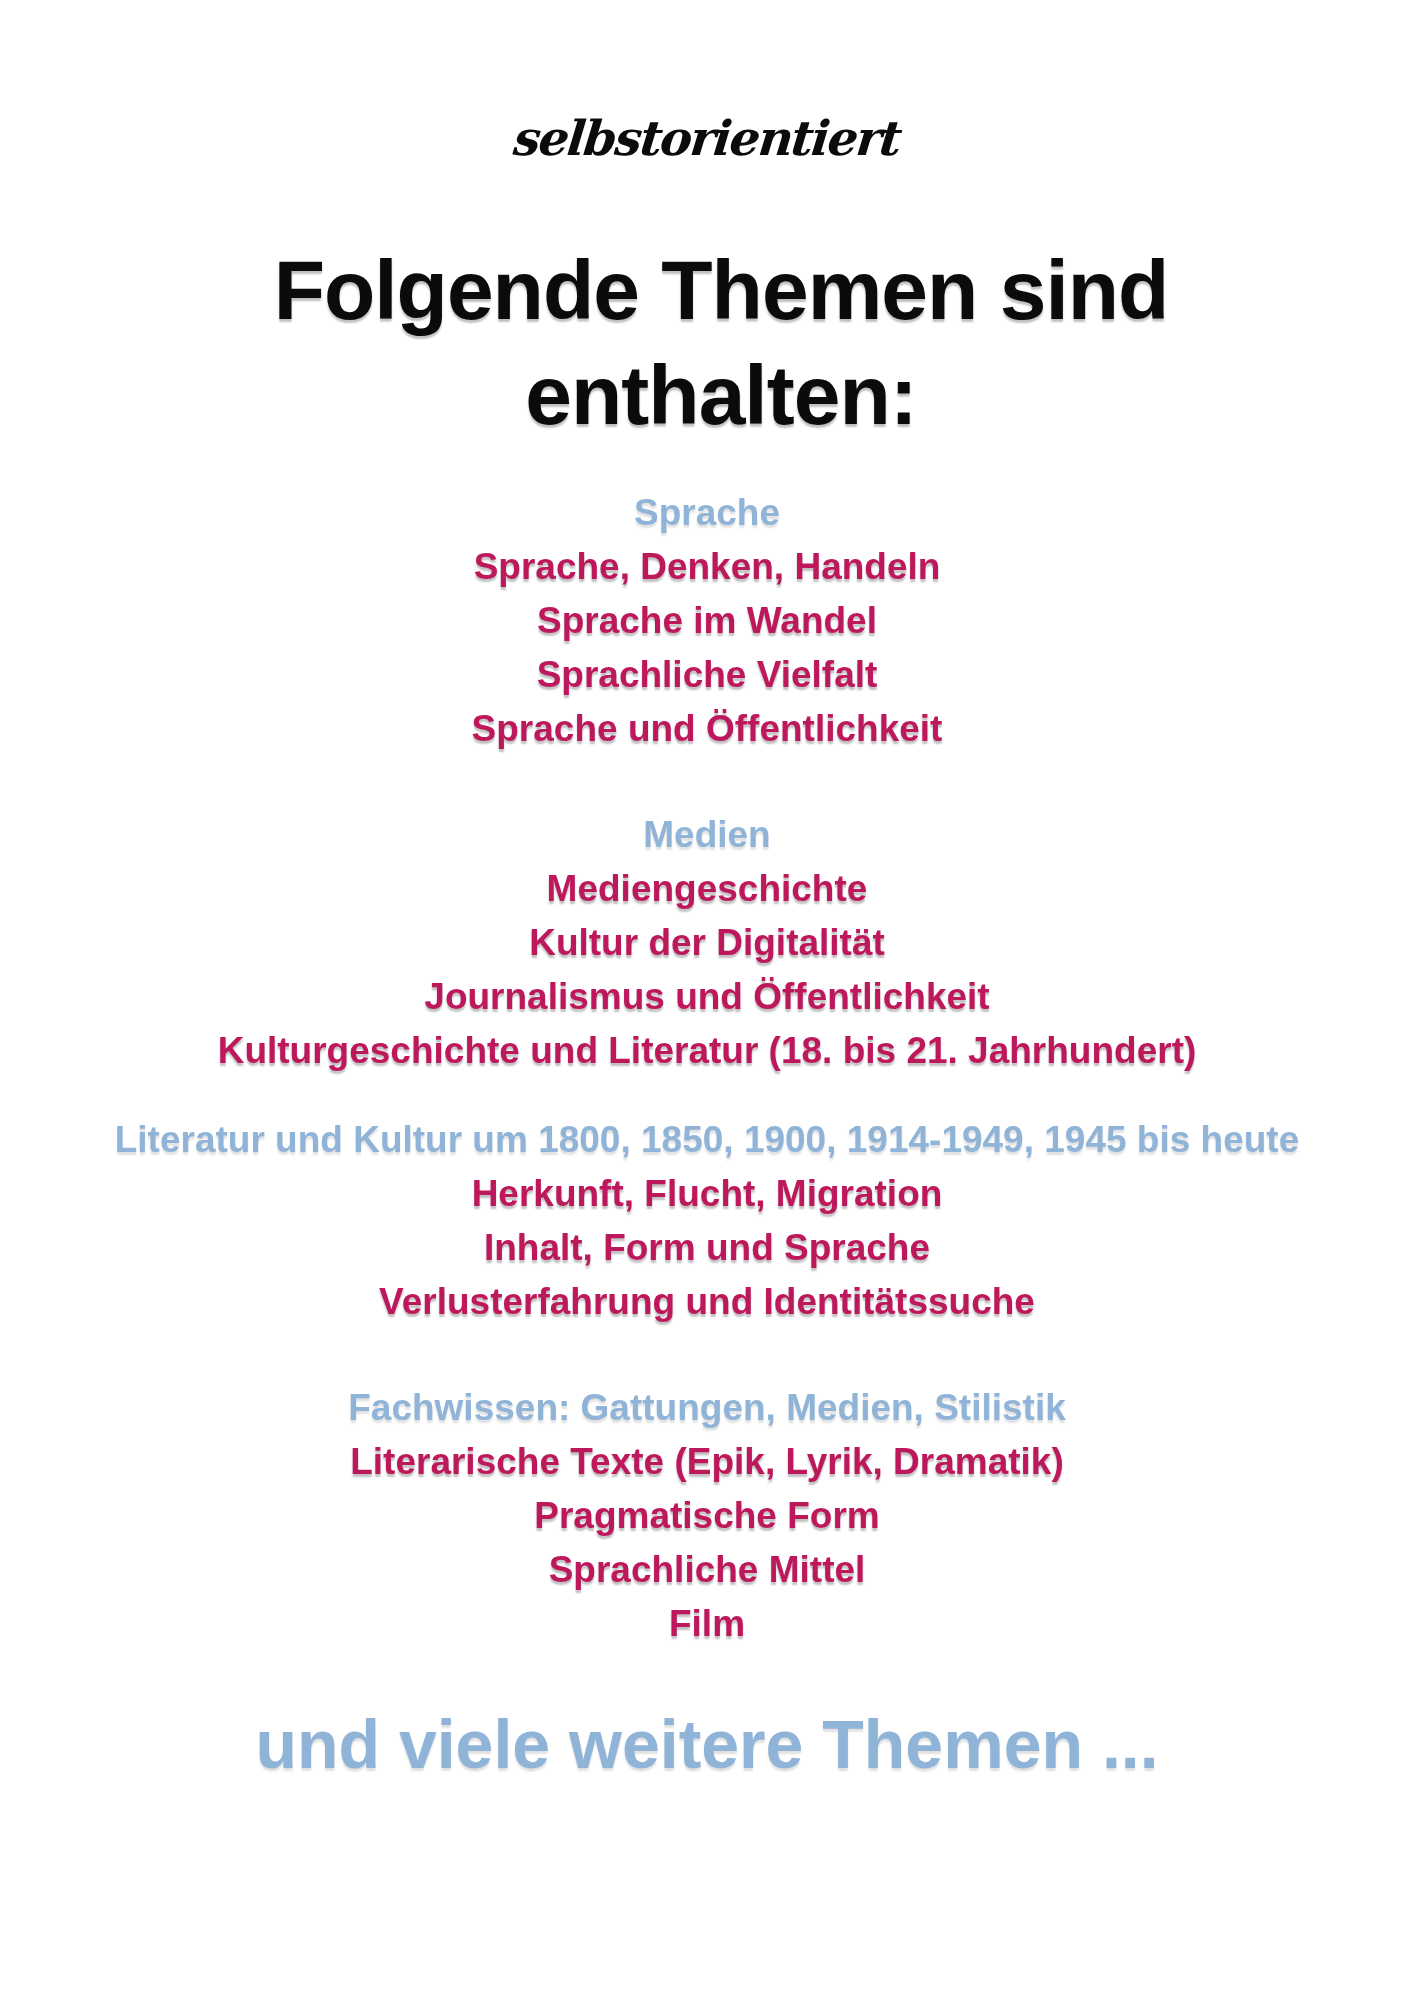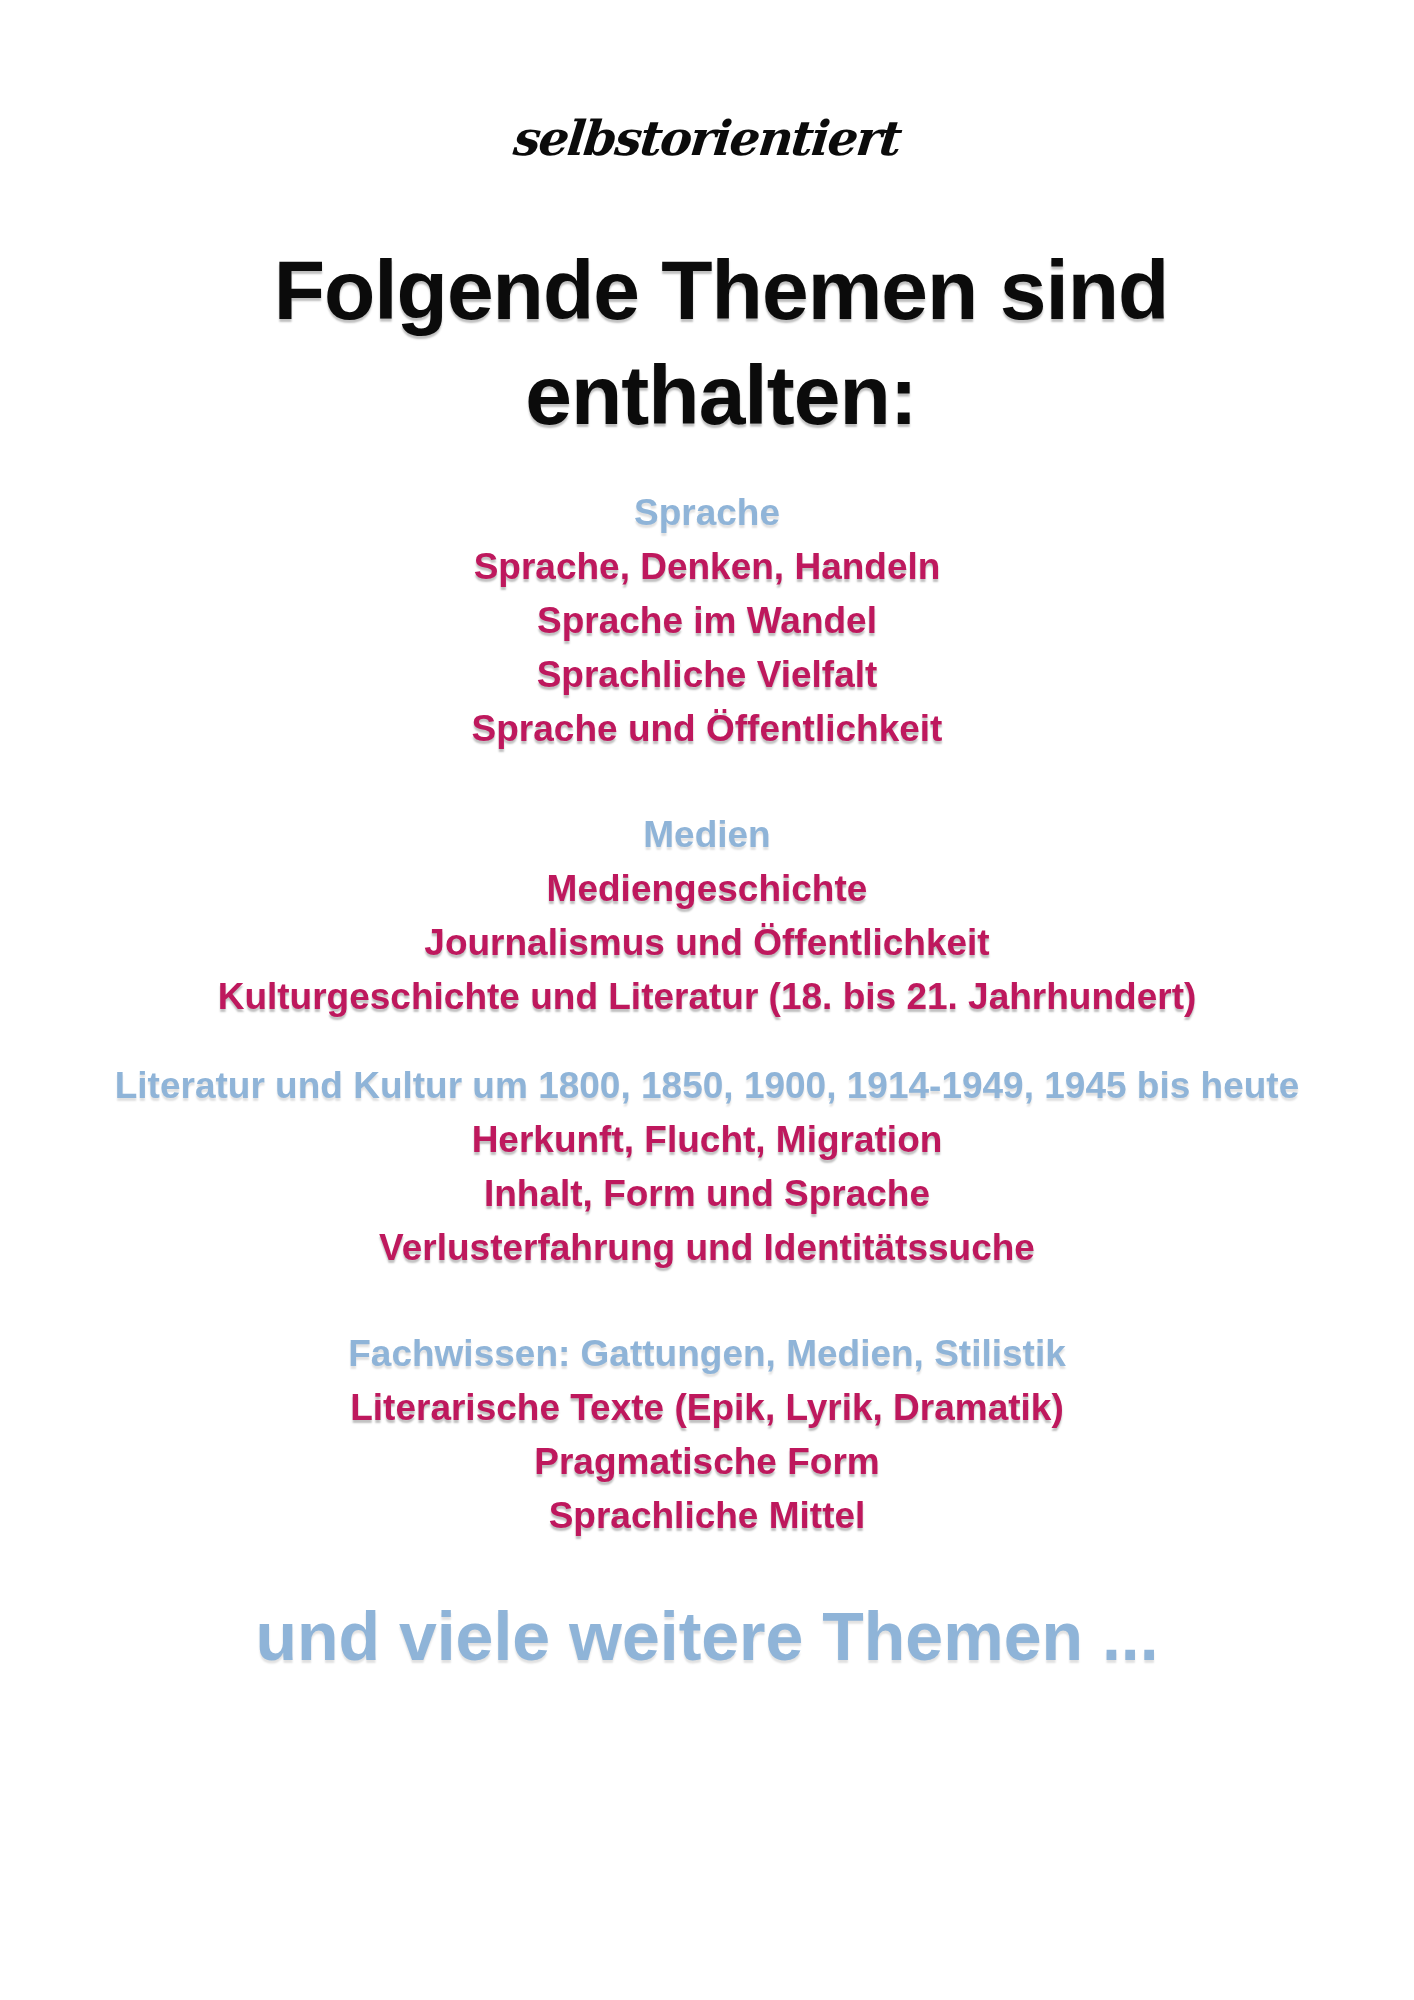--- a/index.html
+++ b/index.html
@@ -91,33 +91,35 @@
     <div class="sec-head">Sprache</div>
     <div class="item">Sprache, Denken, Handeln</div>
     <div class="item">Sprache im Wandel</div>
     <div class="item">Sprachliche Vielfalt</div>
     <div class="item">Sprache und Öffentlichkeit</div>
   </div>
 
   <div class="sec">
     <div class="sec-head">Medien</div>
     <div class="item">Mediengeschichte</div>
+    <div class="item">Kultur der Digitalität</div>
     <div class="item">Journalismus und Öffentlichkeit</div>
     <div class="item">Kulturgeschichte und Literatur (18. bis 21. Jahrhundert)</div>
   </div>
 
   <div class="sec tight">
     <div class="sec-head">Literatur und Kultur um 1800, 1850, 1900, 1914-1949, 1945 bis heute</div>
     <div class="item">Herkunft, Flucht, Migration</div>
     <div class="item">Inhalt, Form und Sprache</div>
     <div class="item">Verlusterfahrung und Identitätssuche</div>
   </div>
 
   <div class="sec">
     <div class="sec-head">Fachwissen: Gattungen, Medien, Stilistik</div>
     <div class="item">Literarische Texte (Epik, Lyrik, Dramatik)</div>
     <div class="item">Pragmatische Form</div>
     <div class="item">Sprachliche Mittel</div>
+    <div class="item">Film</div>
   </div>
 
   <div class="footer-note">und viele weitere Themen ...</div>
 
 </div>
 
 </body></html>

